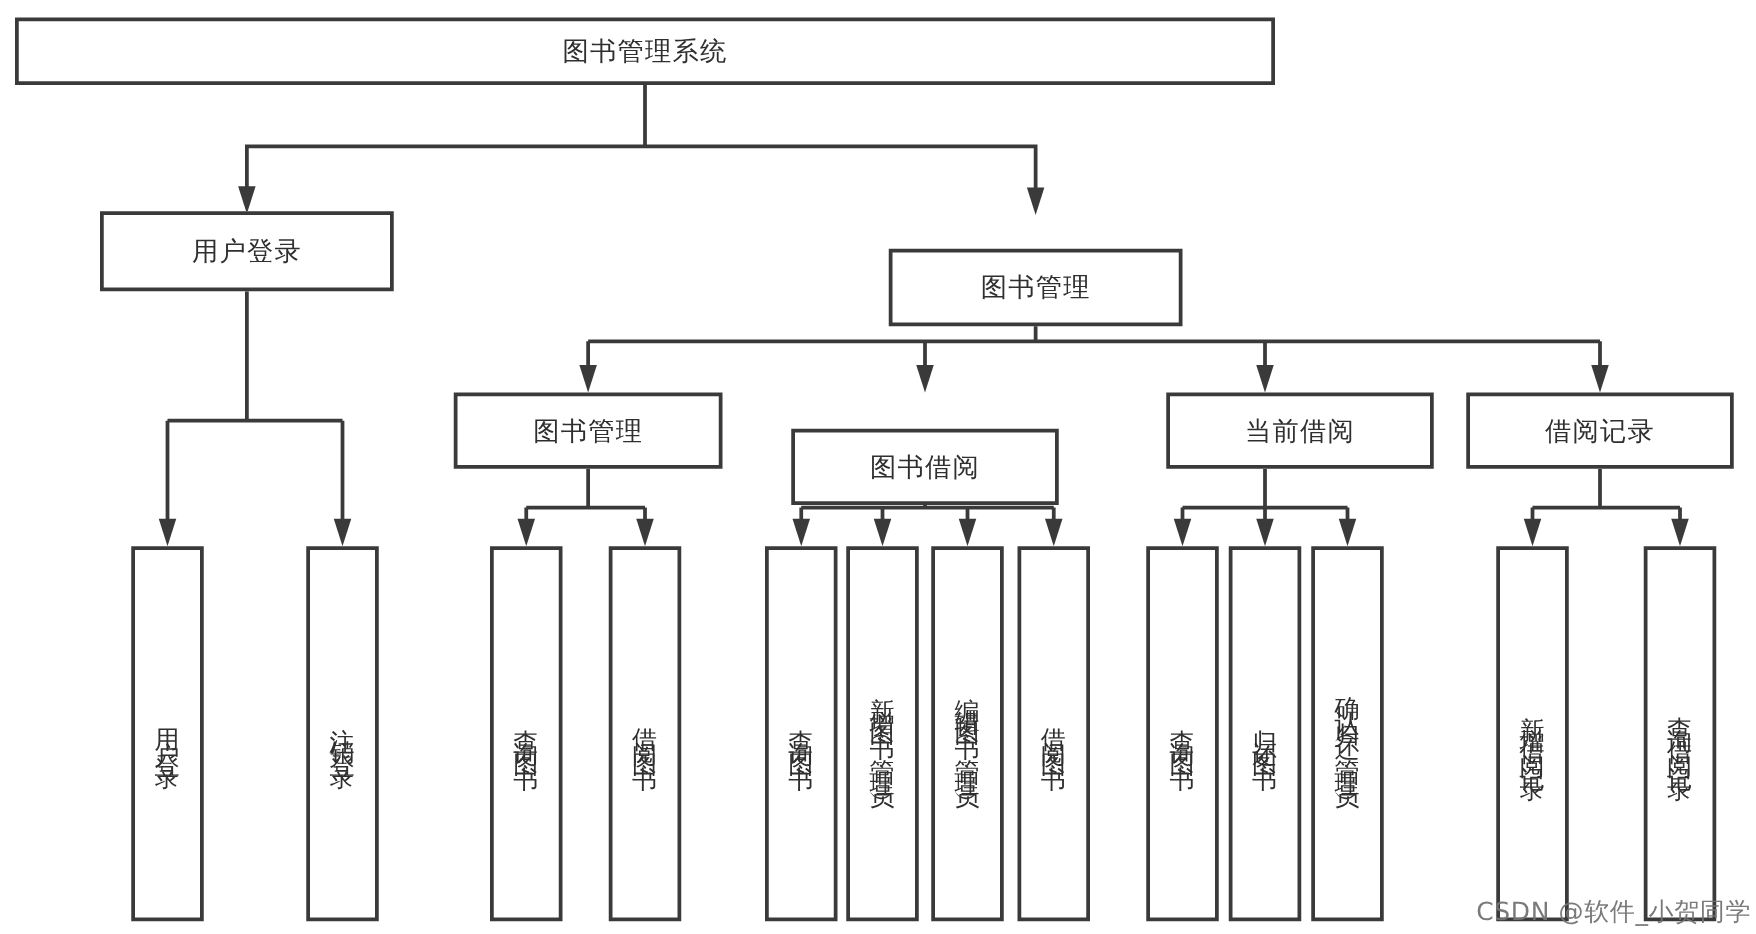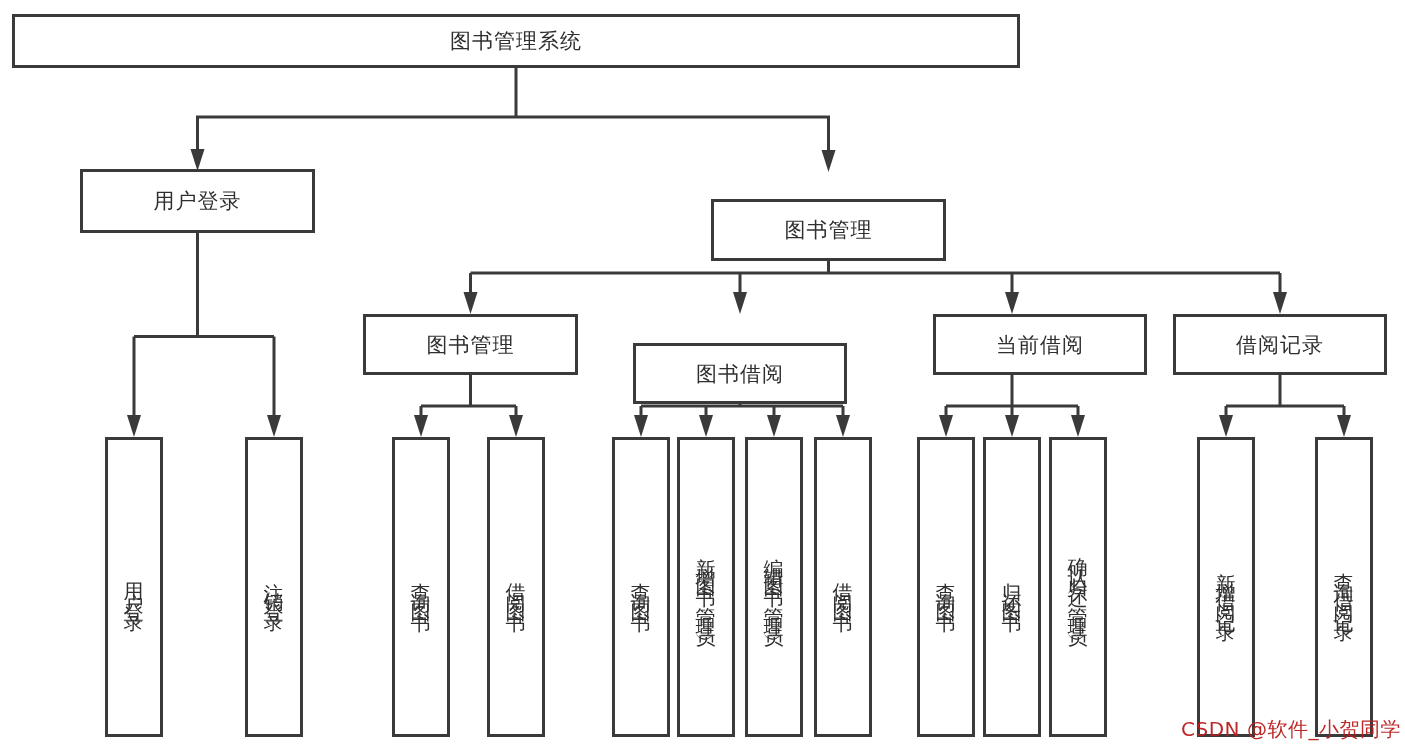--- a/index.html
+++ b/index.html
@@ -46,21 +46,21 @@
     font-size: 20px;
     letter-spacing: 10px;
     line-height: 1;
     white-space: nowrap;
   }
   .watermark {
     position: absolute;
     left: 1181px;
     top: 716px;
     font-size: 20px;
-    color: #b91c1c;
+    color: #737373;
     opacity: 0.95;
     z-index: 3;
     white-space: nowrap;
     letter-spacing: 0.5px;
   }
 </style>
 </head>
 <body>
 
 <div class="stage">

